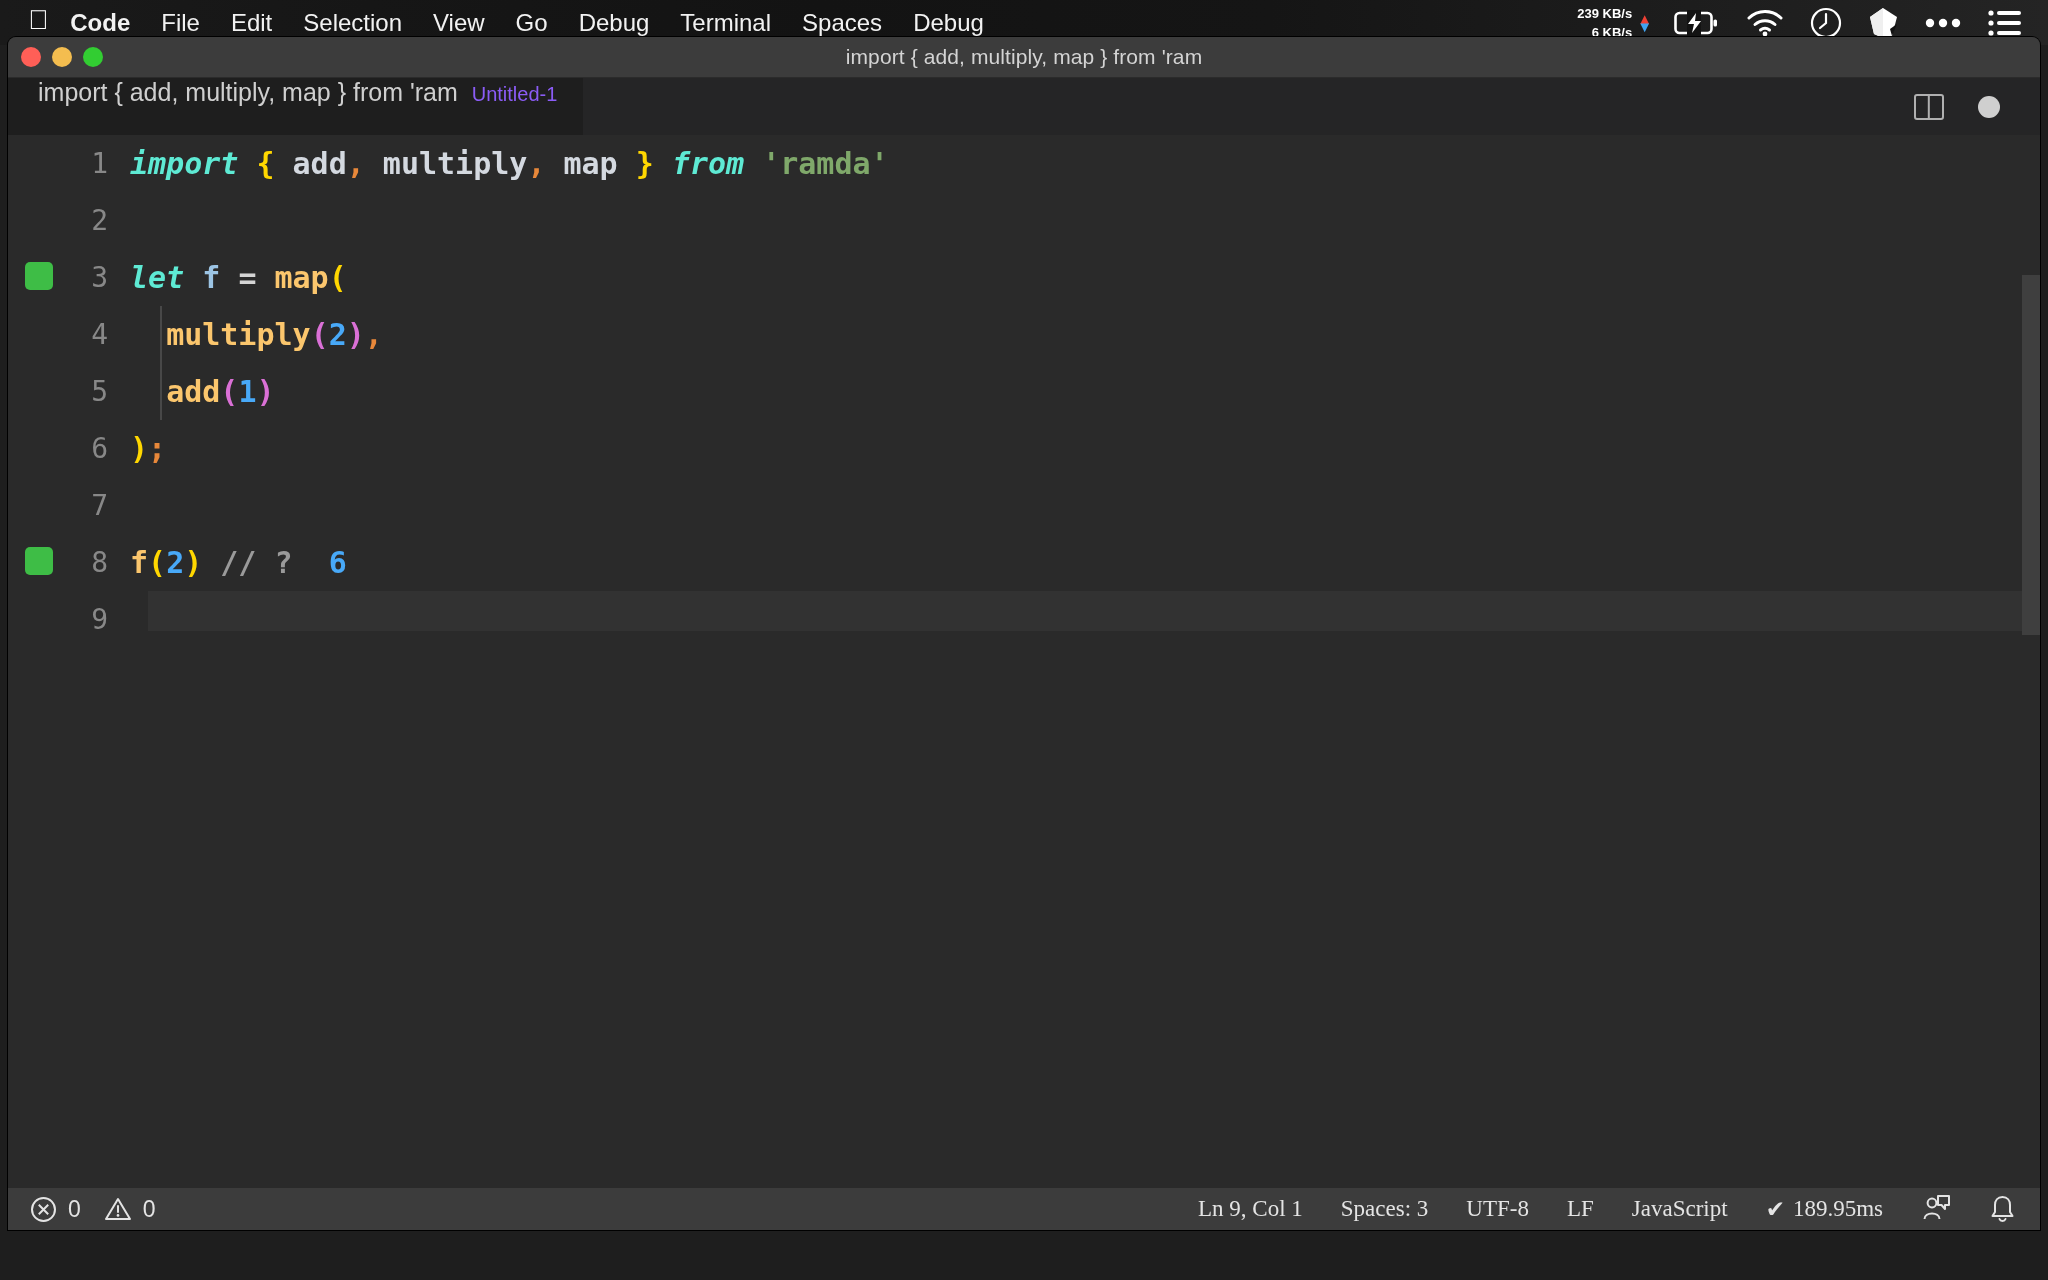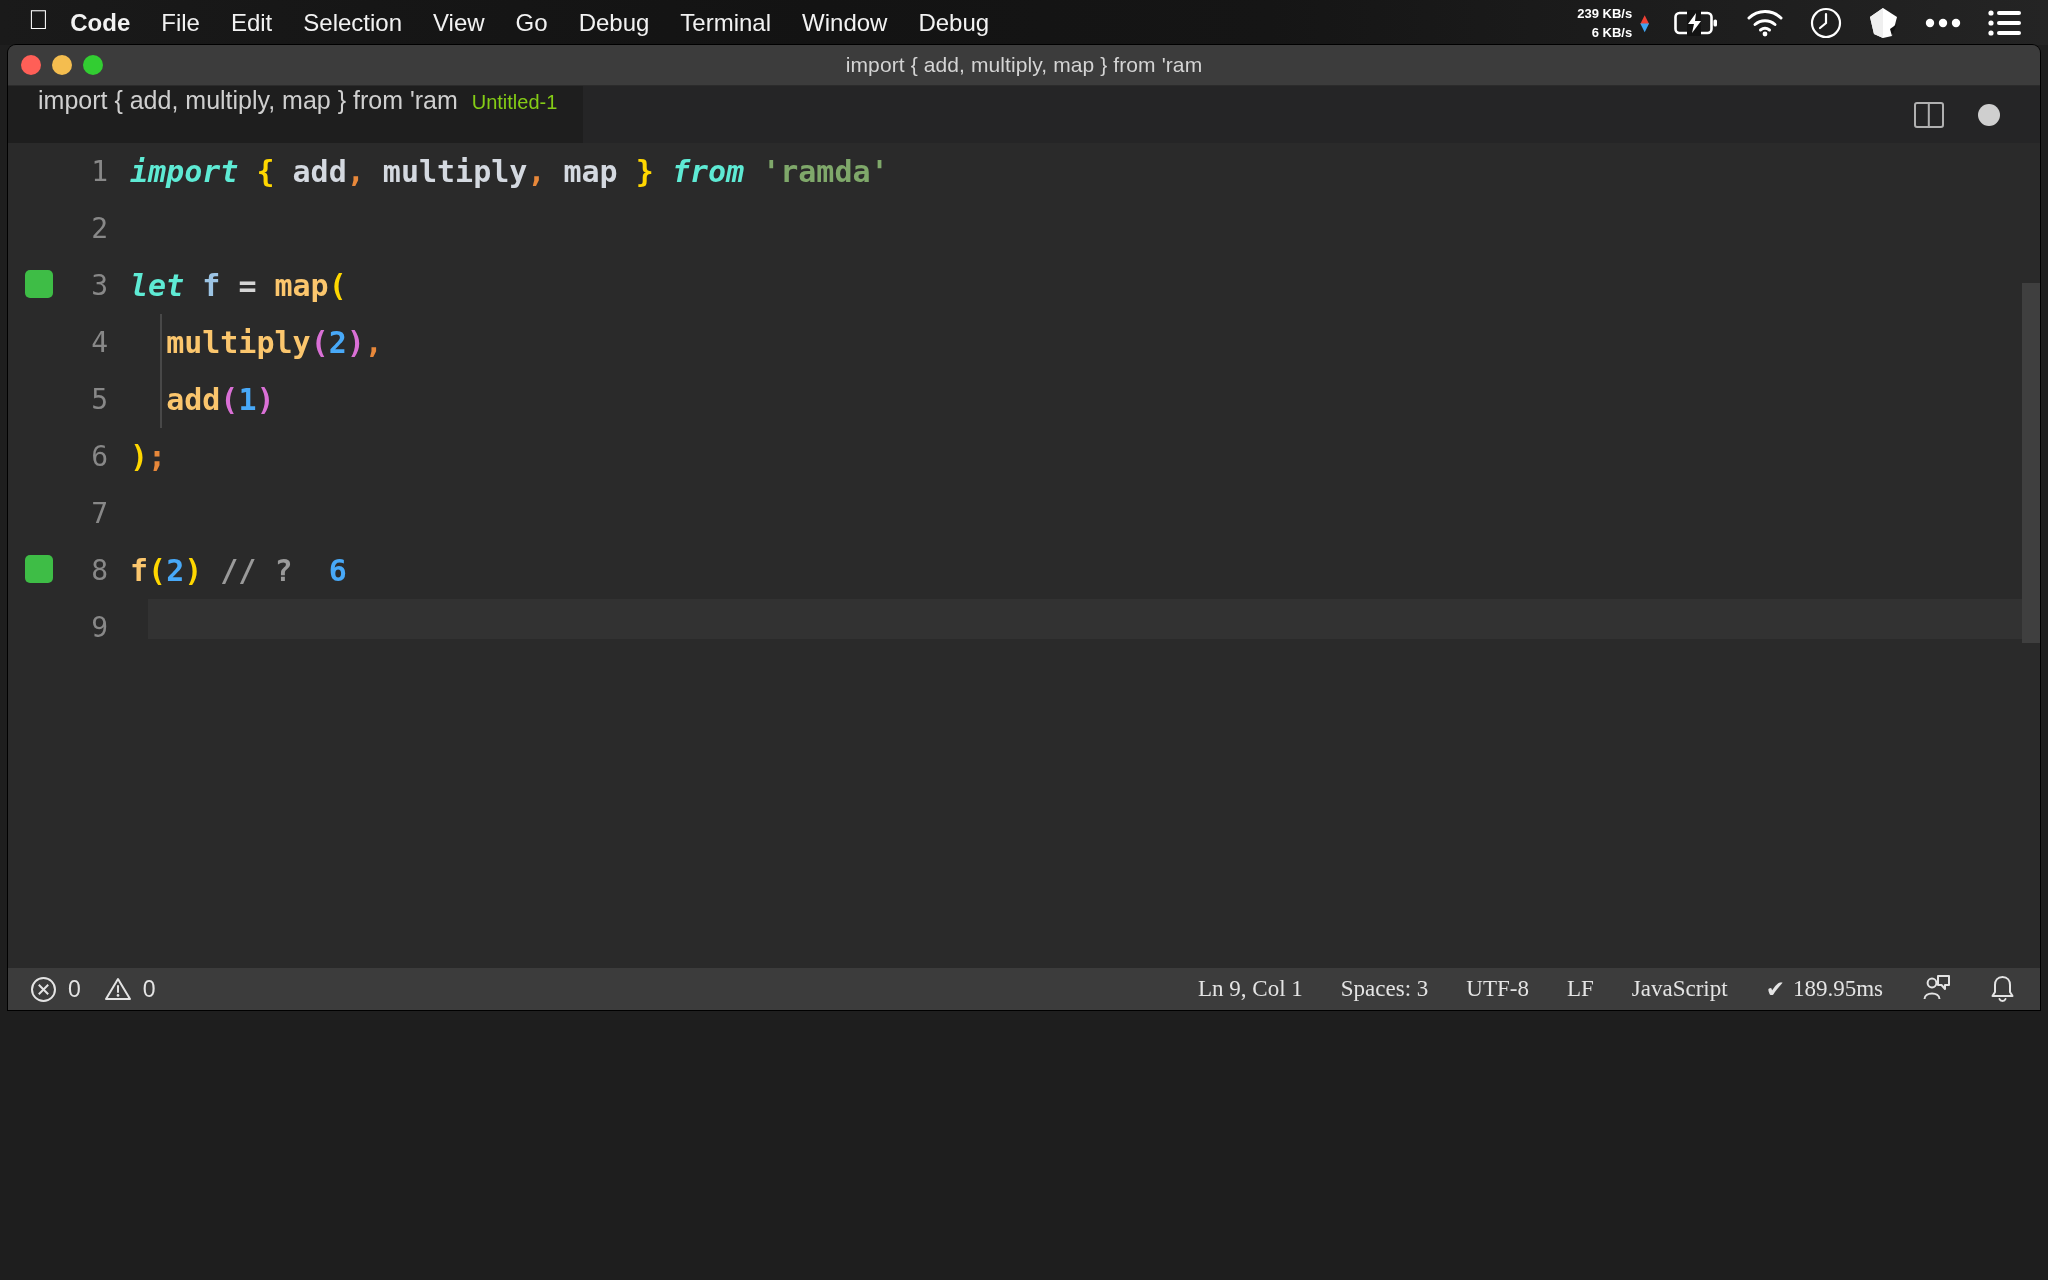--- a/index.html
+++ b/index.html
@@ -20,21 +20,21 @@
   .netspeed { display:flex; align-items:center; margin-right:22px; }
   .netspeed .nums { text-align:right; font-size:13px; line-height:19px; font-weight:600; }
   .netspeed .arrows { margin-left:5px; display:flex; flex-direction:column; align-items:center;
      line-height:8px; font-size:15px; }
   .netspeed .up { color:#ef4034; }
   .netspeed .dn { color:#3fa3f0; }
   .tray-icon { margin-right:26px; display:flex; align-items:center; justify-content:center; }
 
   
   #window {
-    position:absolute; left:8px; top:45px; width:2032px; height:965px;
+    position:absolute; left:8px; top:37px; width:2032px; height:1193px;
     background:#1e1e1e; border-radius:8px 8px 0 0; overflow:hidden;
     box-shadow:0 0 0 1px #000;
   }
   #titlebar {
     height:41px; background:#3c3c3c; display:flex; align-items:center;
     position:relative; border-bottom:1px solid #2b2b2b;
   }
   .lights { display:flex; gap:11px; margin-left:13px; }
   .light { width:20px; height:20px; border-radius:50%; }
   .l-red { background:#ff5f57; }
@@ -48,21 +48,21 @@
   
   #tabrow {
     height:57px; background:#252526; display:flex; align-items:center;
     position:relative;
   }
   #tab {
     display:flex; align-items:baseline; height:57px; padding:0 26px 0 30px;
     background:#1e1e1e; border-right:1px solid #252526;
   }
   #tab .tab-title { color:#cfcfcf; font-size:25px; white-space:nowrap; }
-  #tab .tab-sub { color:#84cc16; font-size:20px; margin-left:14px; white-space:nowrap; }
+  #tab .tab-sub { color:#8b5cf6; font-size:20px; margin-left:14px; white-space:nowrap; }
   #tabactions { margin-left:auto; display:flex; align-items:center; gap:34px; padding-right:40px; }
   .split-icon { width:30px; height:26px; border:2.4px solid #b0b0b0; border-radius:3px;
      position:relative; }
   .split-icon:after { content:""; position:absolute; left:50%; top:0; bottom:0; width:2.4px;
      background:#b0b0b0; transform:translateX(-50%); }
   .dirty-dot { width:22px; height:22px; border-radius:50%; background:#cfcfcf; }
 
   
   #editor {
     position:absolute; top:98px; left:0; right:0; bottom:42px; background:#2a2a2a;
@@ -113,21 +113,21 @@
   <div class="apple"></div>
   <div id="menu-items" style="display:flex;align-items:flex-start;">
       <div class="mi bold">Code</div>
       <div class="mi">File</div>
       <div class="mi">Edit</div>
       <div class="mi">Selection</div>
       <div class="mi">View</div>
       <div class="mi">Go</div>
       <div class="mi">Debug</div>
       <div class="mi">Terminal</div>
-      <div class="mi">Window</div>
+      <div class="mi">Spaces</div>
       <div class="mi">Debug</div>
     </div>
 
   <div class="right">
     <div class="netspeed">
       <div class="nums">
         <div>239 KB/s</div>
         <div>6 KB/s</div>
       </div>
       <div class="arrows">

